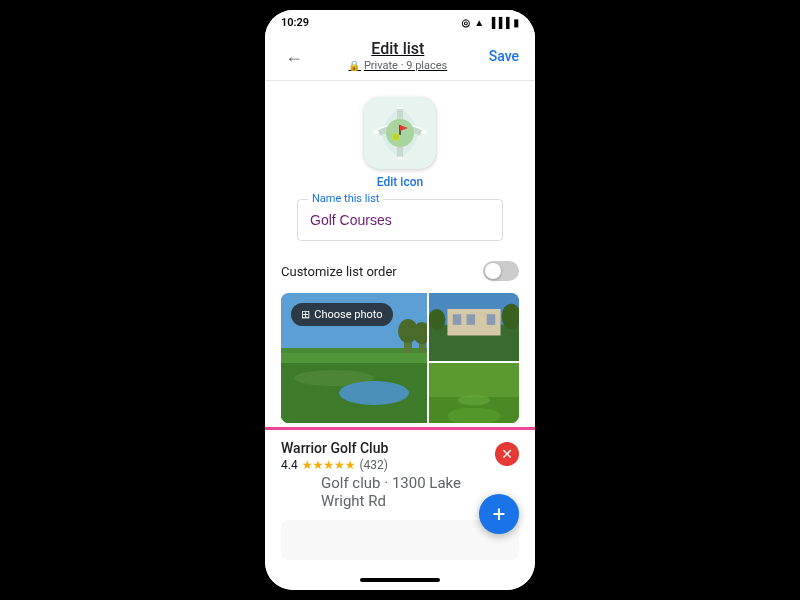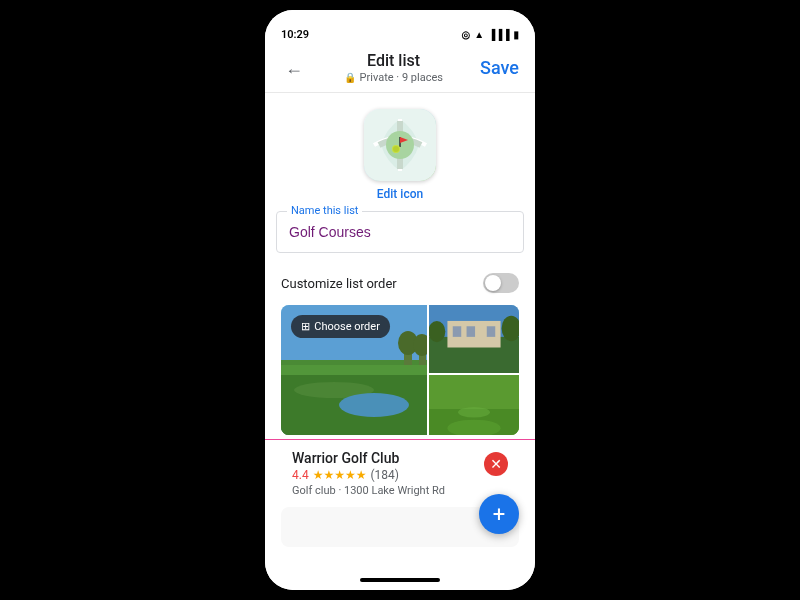--- a/index.html
+++ b/index.html
@@ -19,21 +19,21 @@
       border-radius: 28px;
       overflow: hidden;
       position: relative;
       display: flex;
       flex-direction: column;
     }
     .status-bar {
       display: flex;
       justify-content: space-between;
       align-items: center;
-      padding: 18px 16px 4px;
+      padding: 6px 16px 4px;
       background: #fff;
       font-size: 11px;
       font-weight: 600;
       color: #000;
     }
     .status-icons {
       display: flex;
       gap: 4px;
       align-items: center;
       font-size: 10px;
@@ -56,32 +56,33 @@
       font-size: 11px;
       color: #5f6368;
       margin-top: 1px;
       display: flex;
       align-items: center;
       gap: 3px;
       justify-content: center;
     }
     .top-bar-center {
       text-align: center;
+      text-decoration: underline;
     }
     .back-btn {
       color: #5f6368;
       font-size: 18px;
       cursor: pointer;
       display: flex;
       align-items: center;
       padding: 4px;
     }
     .save-btn {
       color: #1a73e8;
-      font-size: 18px;
+      font-size: 14px;
       font-weight: 500;
       cursor: pointer;
     }
     .content {
       flex: 1;
       overflow-y: auto;
       background: #fff;
       scrollbar-width: none;
     }
     .content::-webkit-scrollbar { display: none; }
@@ -104,21 +105,21 @@
       overflow: hidden;
       box-shadow: 0 1px 4px rgba(0,0,0,0.2);
     }
     .edit-icon-label {
       font-size: 12px;
       color: #1a73e8;
       margin-top: 6px;
       font-weight: 500;
     }
     .form-section {
-      padding: 0 11px;
+      padding: 0 32px;
     }
     .field-wrapper {
       position: relative;
       border: 1px solid #dadce0;
       border-radius: 4px;
       margin-bottom: 14px;
     }
     .field-label {
       position: absolute;
       top: -8px;
@@ -207,56 +208,57 @@
       color: #fff;
       font-size: 11px;
       padding: 5px 10px;
       border-radius: 16px;
       display: flex;
       align-items: center;
       gap: 4px;
       cursor: pointer;
     }
     .place-item {
-      padding: 10px 27px;
+      padding: 10px 16px;
       display: flex;
       align-items: flex-start;
       justify-content: flex-end;
-      border-top: 1px solid #ec4899;
+      border-top: 3px solid #ec4899;
       margin-top: 4px;
     }
     .place-info {
       flex: 1;
     }
     .place-name {
       font-size: 14px;
       font-weight: 500;
       color: #202124;
     }
     .place-rating-row {
       display: flex;
       align-items: center;
       gap: 4px;
       margin: 2px 0;
     }
     .rating-score {
       font-size: 12px;
-      color: #ef4444;
+      color: #0f172a;
     }
     .stars {
       color: #f9ab00;
       font-size: 12px;
     }
     .rating-count {
       font-size: 12px;
       color: #5f6368;
     }
     .place-type {
-      font-size: 11px;
+      font-size: 15px;
       color: #5f6368;
+      margin-left: 40px;
     }
     .close-btn {
       width: 24px;
       height: 24px;
       background: #e53935;
       border-radius: 50%;
       color: #fff;
       display: flex;
       align-items: center;
       justify-content: center;
@@ -383,21 +385,21 @@
 
             <ellipse cx="100" cy="100" rx="35" ry="12" fill="#4a90b8"></ellipse>
 
             <rect x="130" y="40" width="8" height="20" fill="#5a7a3a"></rect>
             <ellipse cx="134" cy="38" rx="10" ry="12" fill="#4a6a2a"></ellipse>
             <rect x="145" y="42" width="7" height="18" fill="#5a7a3a"></rect>
             <ellipse cx="148" cy="40" rx="9" ry="11" fill="#4a6a2a"></ellipse>
           </svg>
           <div class="choose-photo-btn">
             <span>⊞</span>
-            <span>Choose order</span>
+            <span>Choose photo</span>
           </div>
         </div>
         <div class="photo-secondary">
           <div class="photo-sub">
             <svg width="100%" height="100%" viewBox="0 0 90 64" preserveAspectRatio="xMidYMid slice">
               <rect width="90" height="64" fill="#4a88c0"></rect>
               <rect y="30" width="90" height="34" fill="#3a6a30"></rect>
 
               <rect x="20" y="15" width="50" height="25" fill="#d4c8a8"></rect>
               <rect x="25" y="20" width="8" height="10" fill="#8a9ab0"></rect>
@@ -421,21 +423,21 @@
         </div>
       </div>
     </div>
 
     <div class="place-item">
       <div class="place-info">
         <div class="place-name">Warrior Golf Club</div>
         <div class="place-rating-row">
           <span class="rating-score">4.4</span>
           <span class="stars">★★★★★</span>
-          <span class="rating-count">(184)</span>
+          <span class="rating-count">(432)</span>
         </div>
         <div class="place-type">Golf club · 1300 Lake Wright Rd</div>
       </div>
       <div class="close-btn">✕</div>
     </div>
 
     <div class="more-item"></div>
 
   </div>
 

